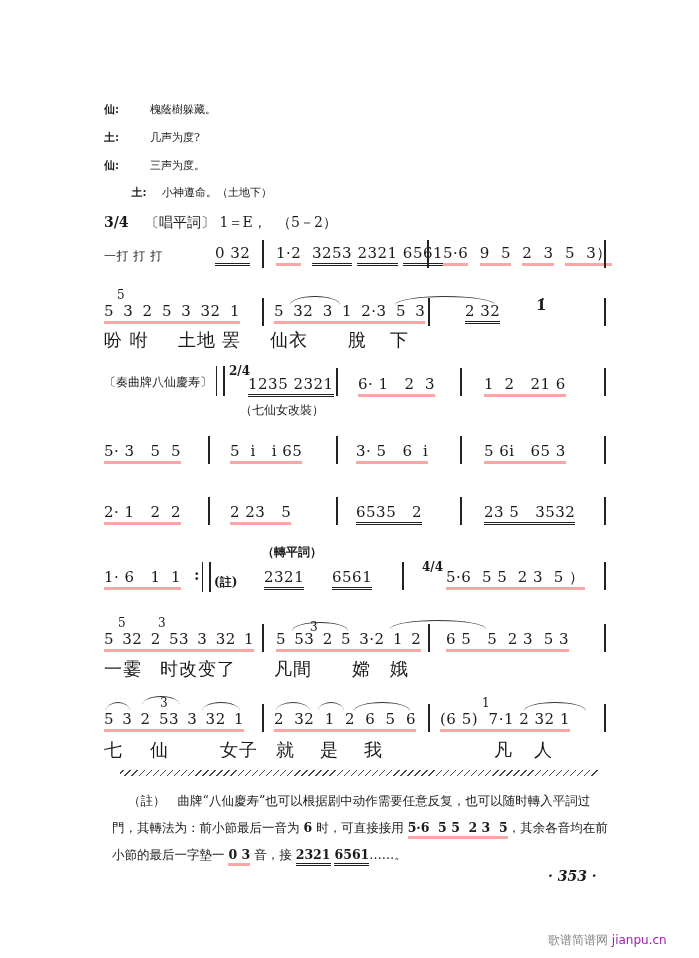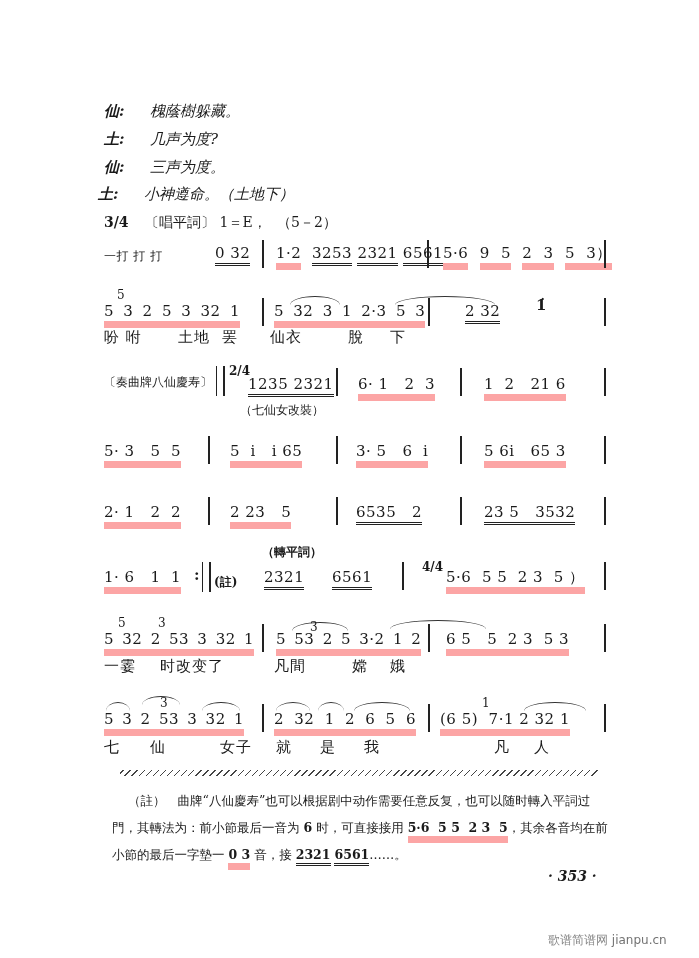--- a/index.html
+++ b/index.html
@@ -1,48 +1,48 @@
 <!DOCTYPE html>
 <html><head>
 <meta charset="utf-8">
 <style>
   html,body{margin:0;padding:0;background:#fff;}
   body{width:699px;height:958px;position:relative;overflow:hidden;font-family:"DejaVu Serif","Liberation Serif",serif;color:#1a1a1a;}
   .abs{position:absolute;white-space:nowrap;}
-  .dlg{font-size:15px;font-style:italic;}
+  .dlg{font-size:11px;}
   .dlg .spk{display:inline-block;width:46px;font-weight:bold;}
   .hdr{font-size:14px;}
   .note{font-size:15px;letter-spacing:0.5px;}
-  .u1{border-bottom:7px solid #fca5a5;padding-bottom:1px;}
+  .u1{border-bottom:3px solid #fca5a5;padding-bottom:1px;}
   .u2{border-bottom:3px double #222;padding-bottom:1px;}
-  .lyr{font-size:15px;letter-spacing:1px;}
+  .lyr{font-size:18px;letter-spacing:1px;}
   .bar{position:absolute;width:2px;background:#222;}
   .dbar{position:absolute;width:6px;border-left:1.5px solid #222;border-right:2.5px solid #222;}
   .small{font-size:12px;}
   .slur{position:absolute;border-top:1.3px solid #333;border-radius:50% 50% 0 0 / 100% 100% 0 0;height:8px;}
   .wavy{position:absolute;left:120px;top:770px;width:478px;height:6px;
     background:repeating-linear-gradient(135deg,transparent 0 2px,#444 2px 3px,transparent 3px 5px);}
   .note-text{font-size:12.5px;line-height:27px;}
   .pageno{font-size:14px;font-weight:bold;font-style:italic;}
   .wm{font-family:"DejaVu Sans","Liberation Sans",sans-serif;font-size:12px;color:#888;}
-  .wm .en{color:#737373;}
+  .wm .en{color:#a21caf;}
 </style>
 </head>
 <body>
 
 <div class="abs dlg" style="left:104px;top:102px;">
   <span class="spk">仙:</span><span>槐蔭樹躲藏。</span>
 </div>
 <div class="abs dlg" style="left:104px;top:130px;">
   <span class="spk">土:</span><span>几声为度?</span>
 </div>
 <div class="abs dlg" style="left:104px;top:158px;">
   <span class="spk">仙:</span><span>三声为度。</span>
 </div>
-<div class="abs dlg" style="left:98px;top:185px;">
+<div class="abs dlg" style="left:116px;top:185px;text-align:center;">
   <span class="spk">土:</span><span>小神遵命。（土地下）</span>
 </div>
 
 <div class="abs hdr" style="left:104px;top:214px;">
   <span style="font-weight:bold;margin-right:12px;">3/4</span>
   <span>〔唱平詞〕</span>
   <span>1＝E，</span>
   <span style="margin-left:6px;">（5－2）</span>
 </div>
 

